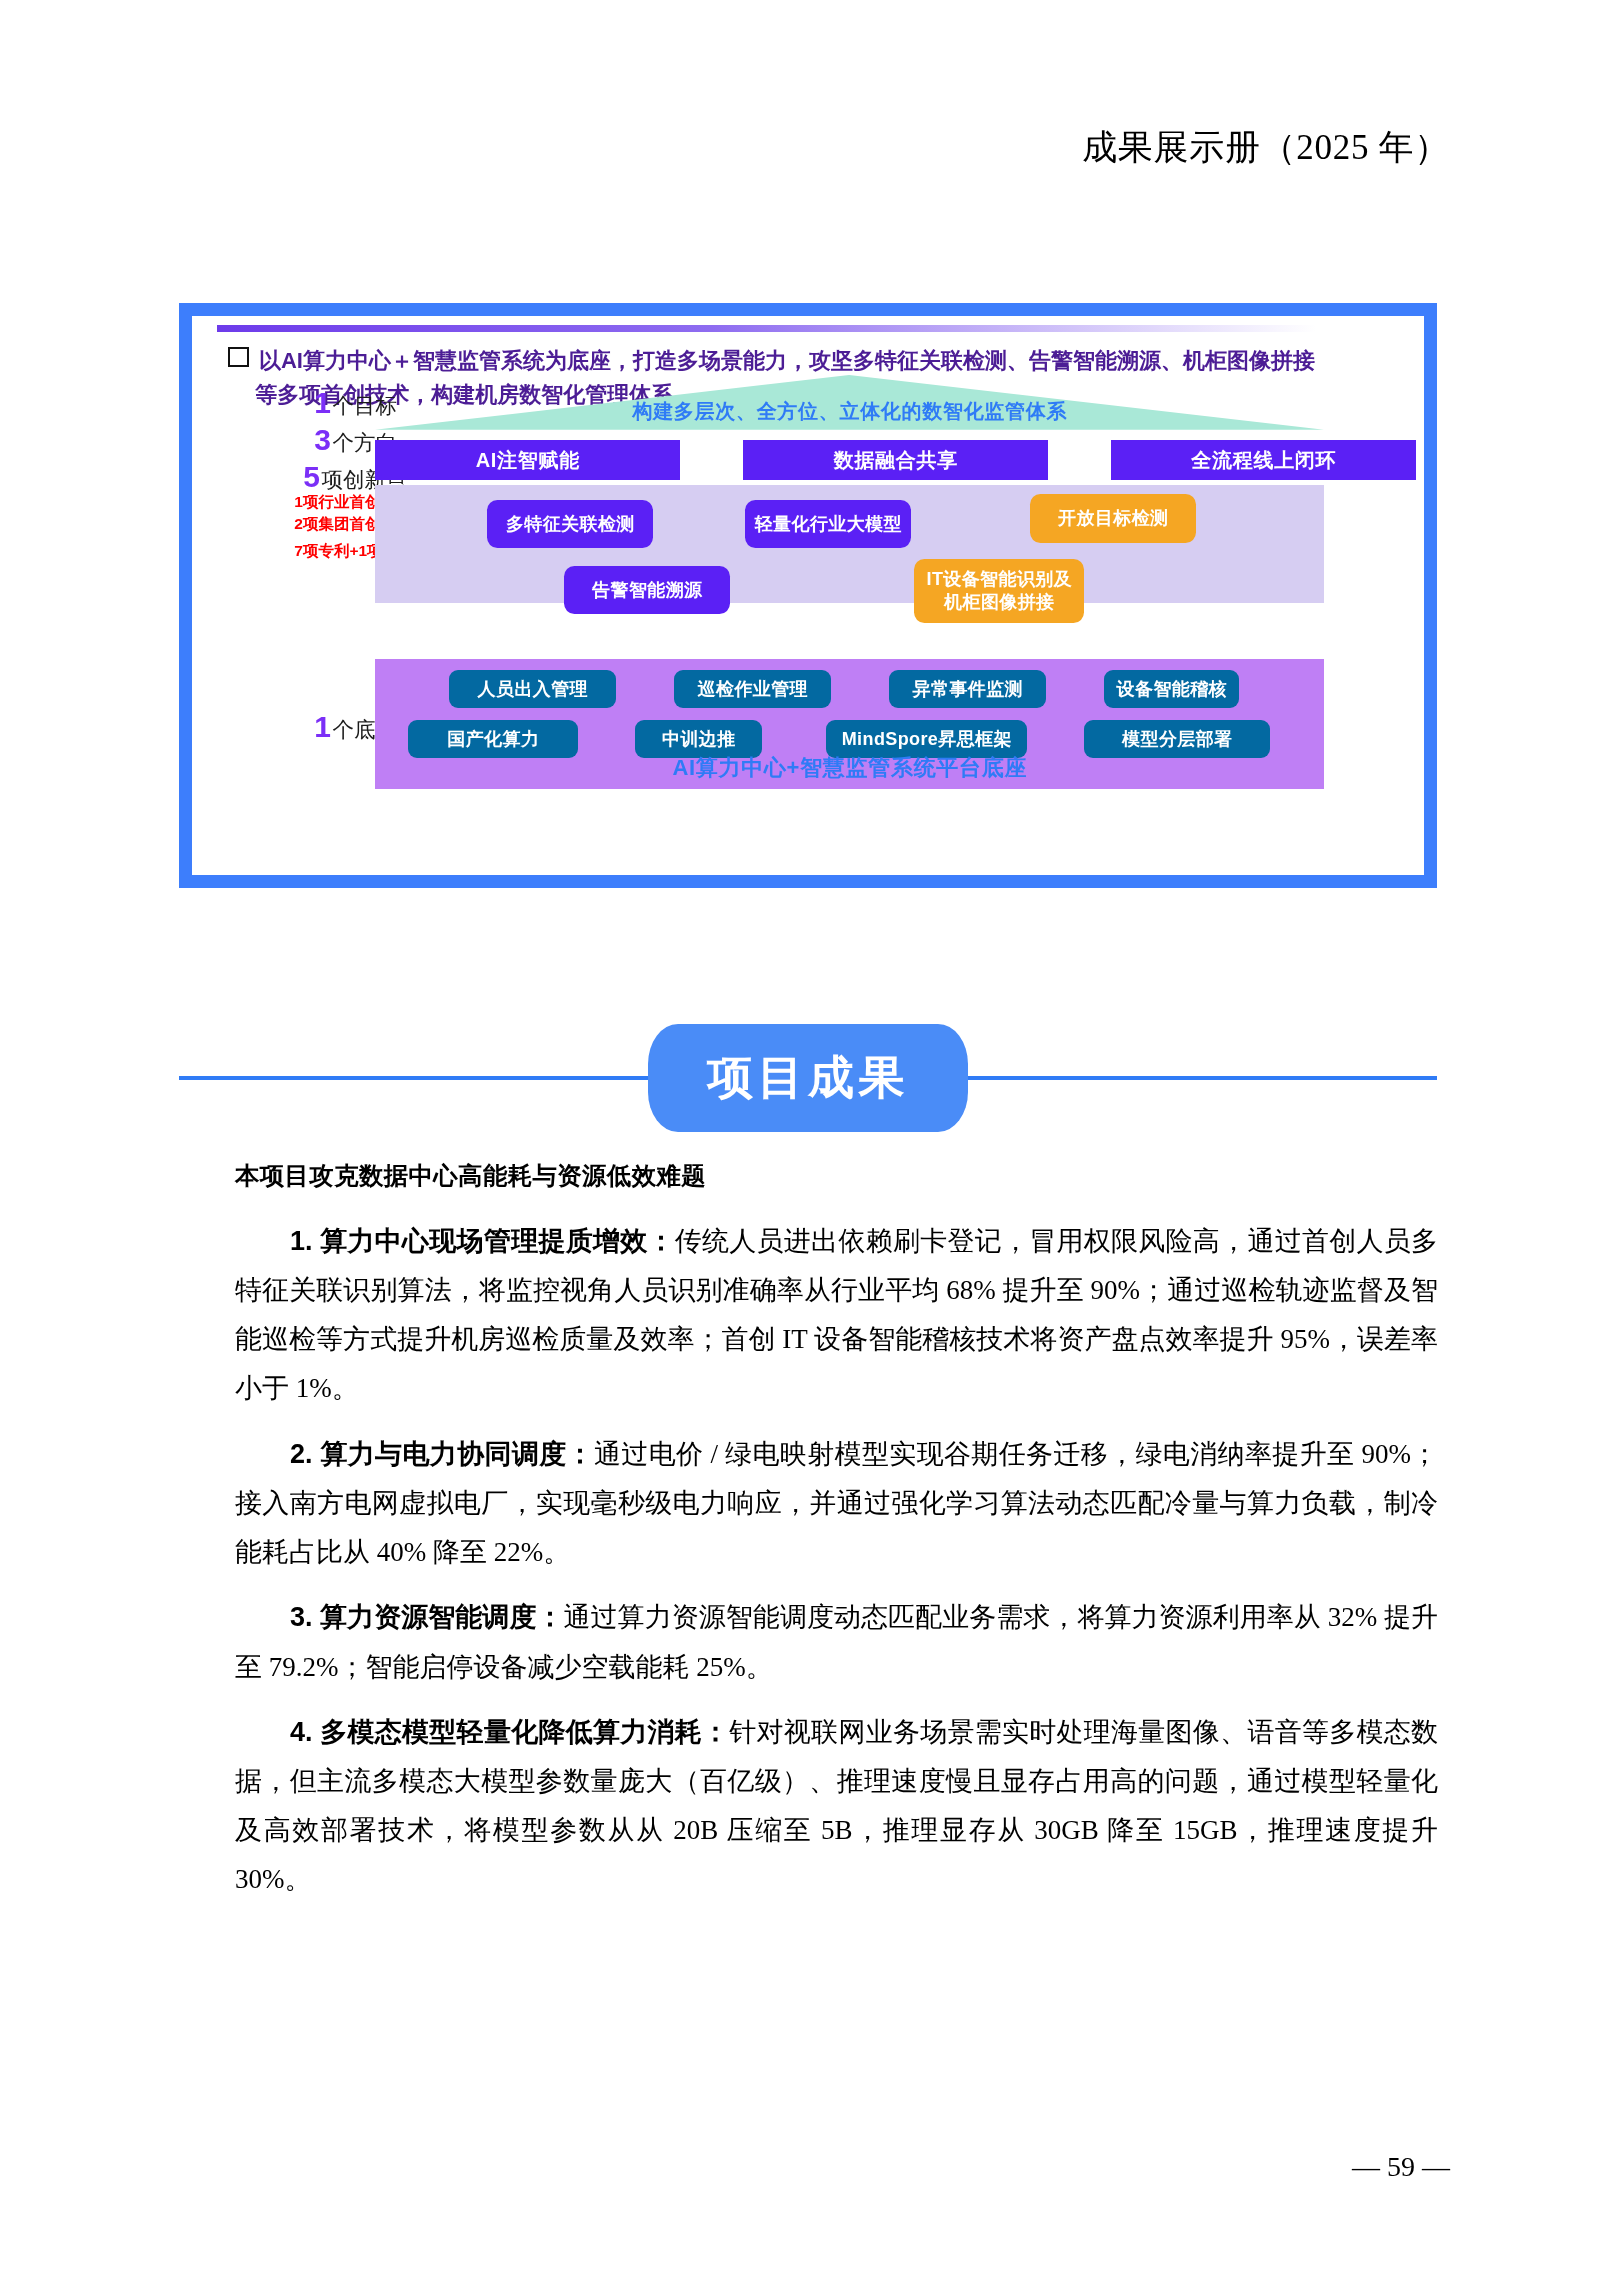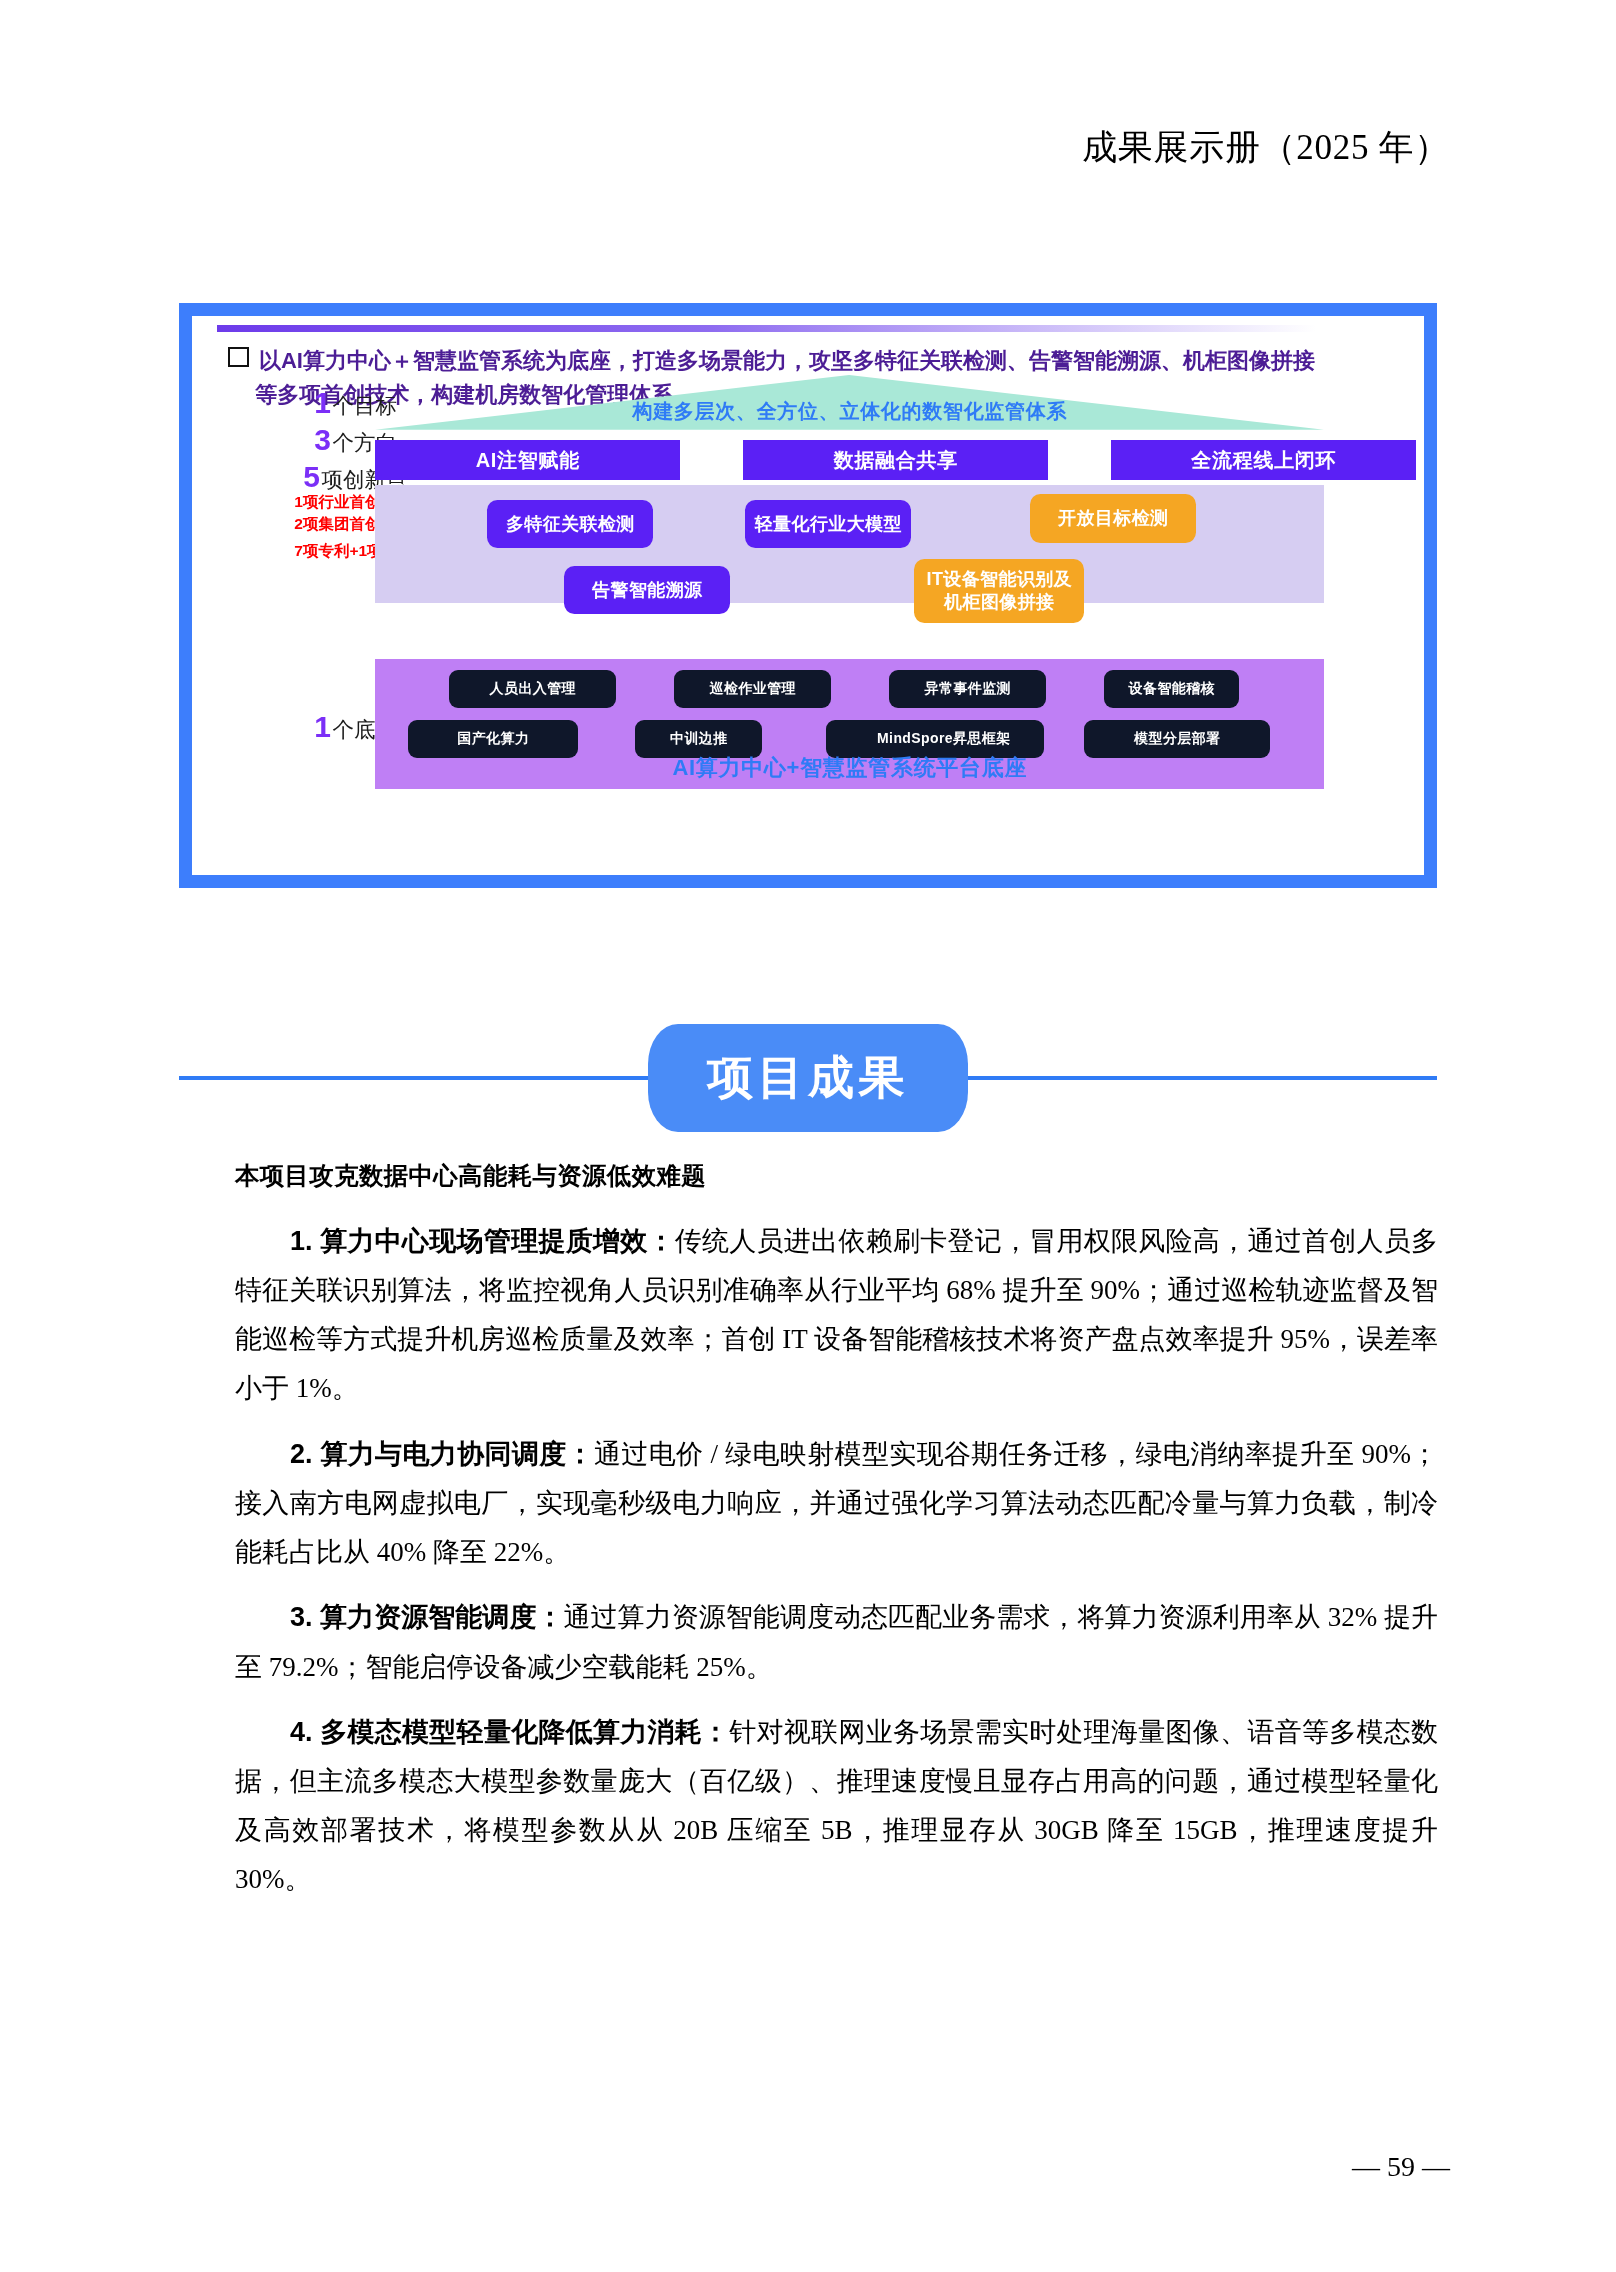--- a/index.html
+++ b/index.html
@@ -168,36 +168,36 @@
   .base-panel{
     position:absolute;
     left:183px; top:343px;
     width:949px; height:130px;
     background:#bf7ff5;
   }
   .bchip{
     position:absolute;
     height:38px;
     border-radius:9px;
-    background:#0f172a;
+    background:#0369a1;
     display:flex; align-items:center; justify-content:center;
     color:#fff;
     font-family:"Liberation Sans","DejaVu Sans",sans-serif;
     font-weight:bold;
-    font-size:14px;
+    font-size:18px;
     letter-spacing:0.4px;
     white-space:nowrap;
   }
   .b1{ left:74px; top:10.4px;  width:167px; }
   .b2{ left:299px; top:10.4px;  width:157px; }
   .b3{ left:514px; top:10.4px;  width:157px; }
   .b4{ left:729px; top:10.4px;  width:135px; }
   .b5{ left:33px;  top:61px;  width:170px; }
   .b6{ left:260px; top:61px;  width:127px; }
-  .b7{ left:451px; top:61px;  width:201px;padding-left:17px; }
+  .b7{ left:451px; top:61px;  width:201px; }
   .b8{ left:709px; top:61px;  width:186px; }
   .base-caption{
     position:absolute;
     left:0; right:0; bottom:6px;
     text-align:center;
     font-family:"Liberation Sans","DejaVu Sans",sans-serif;
     font-weight:bold;
     font-size:22px;
     color:#2f7bf6;
     letter-spacing:0.7px;

